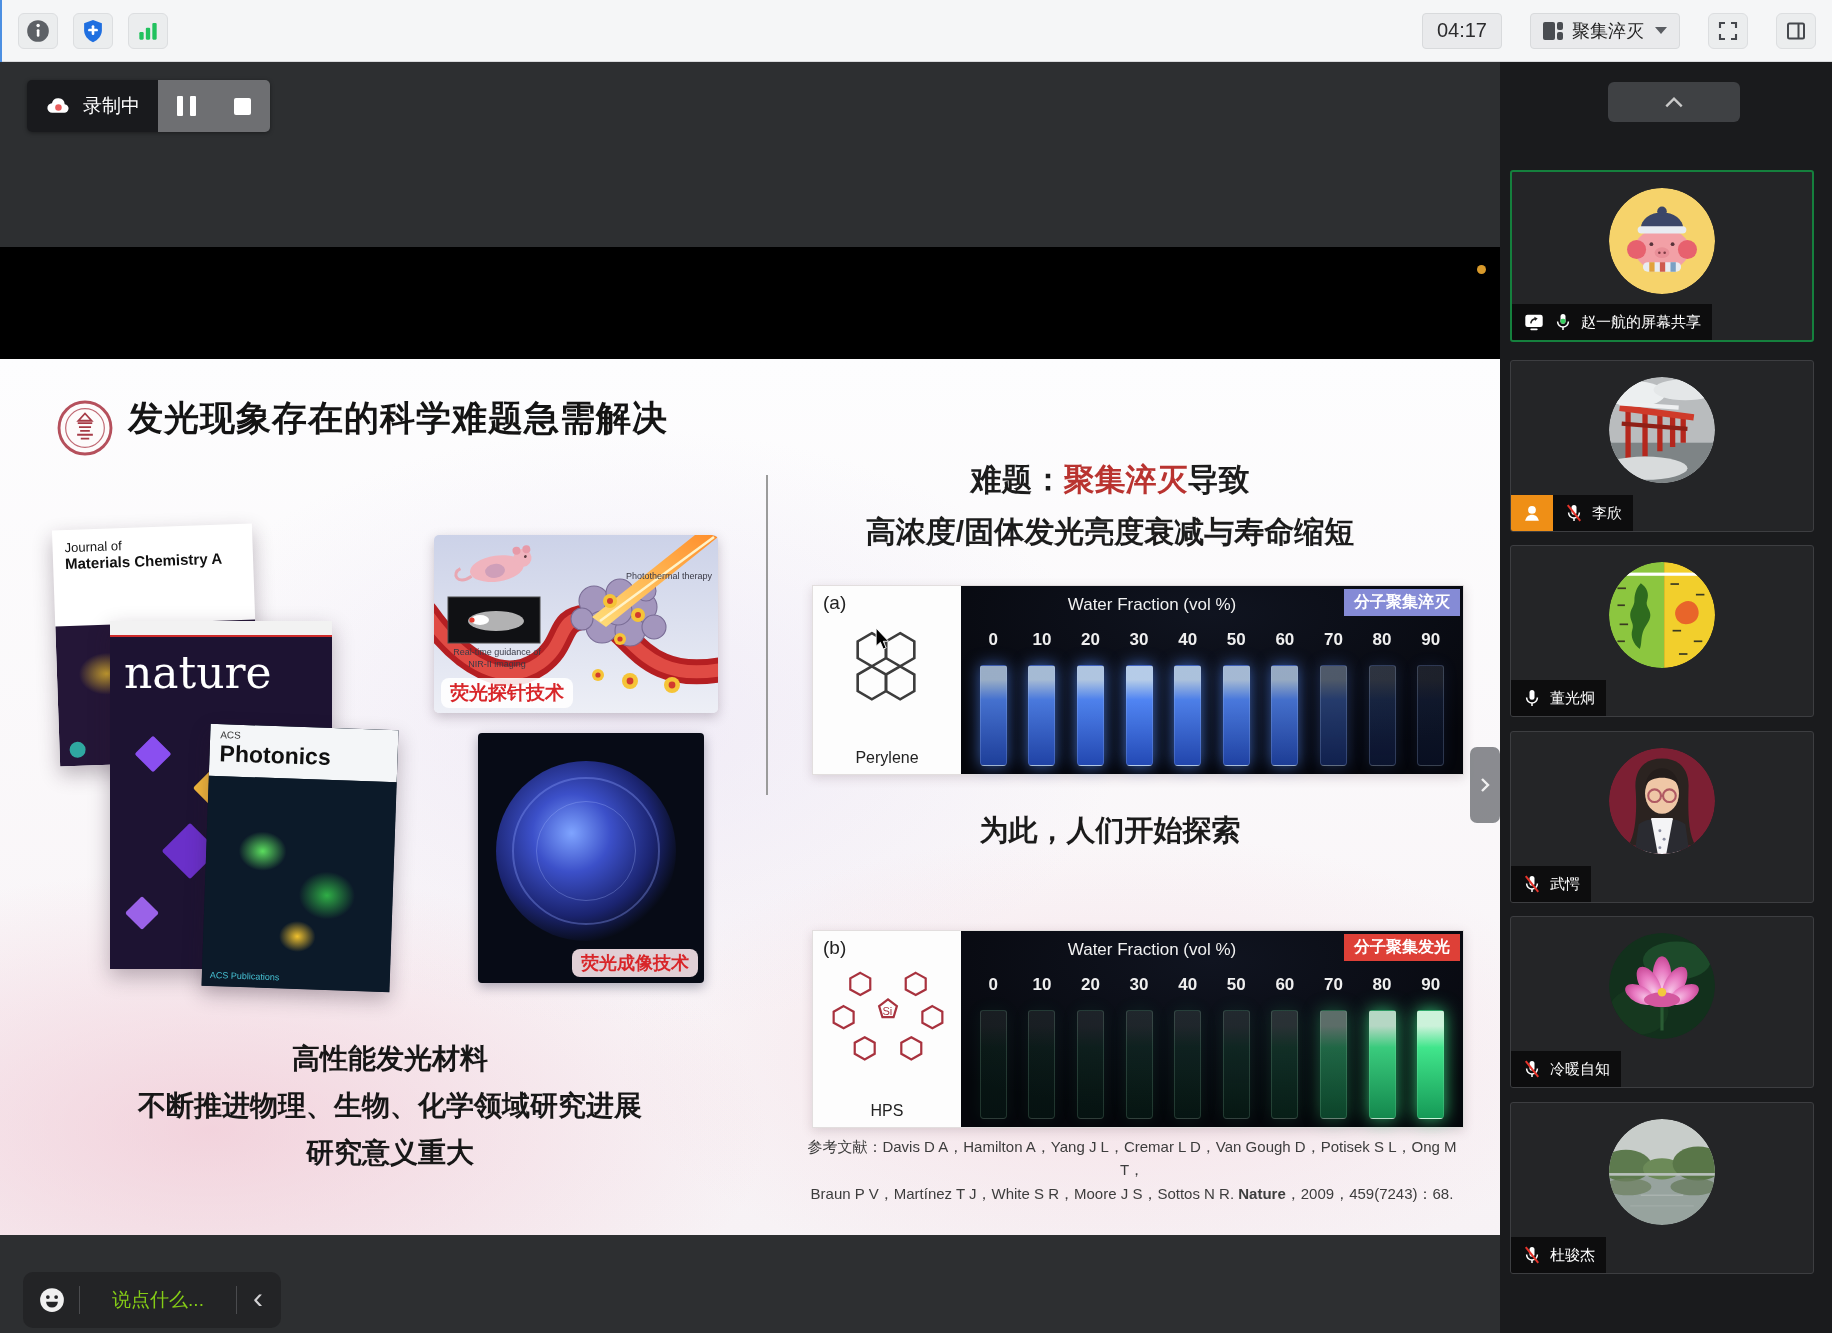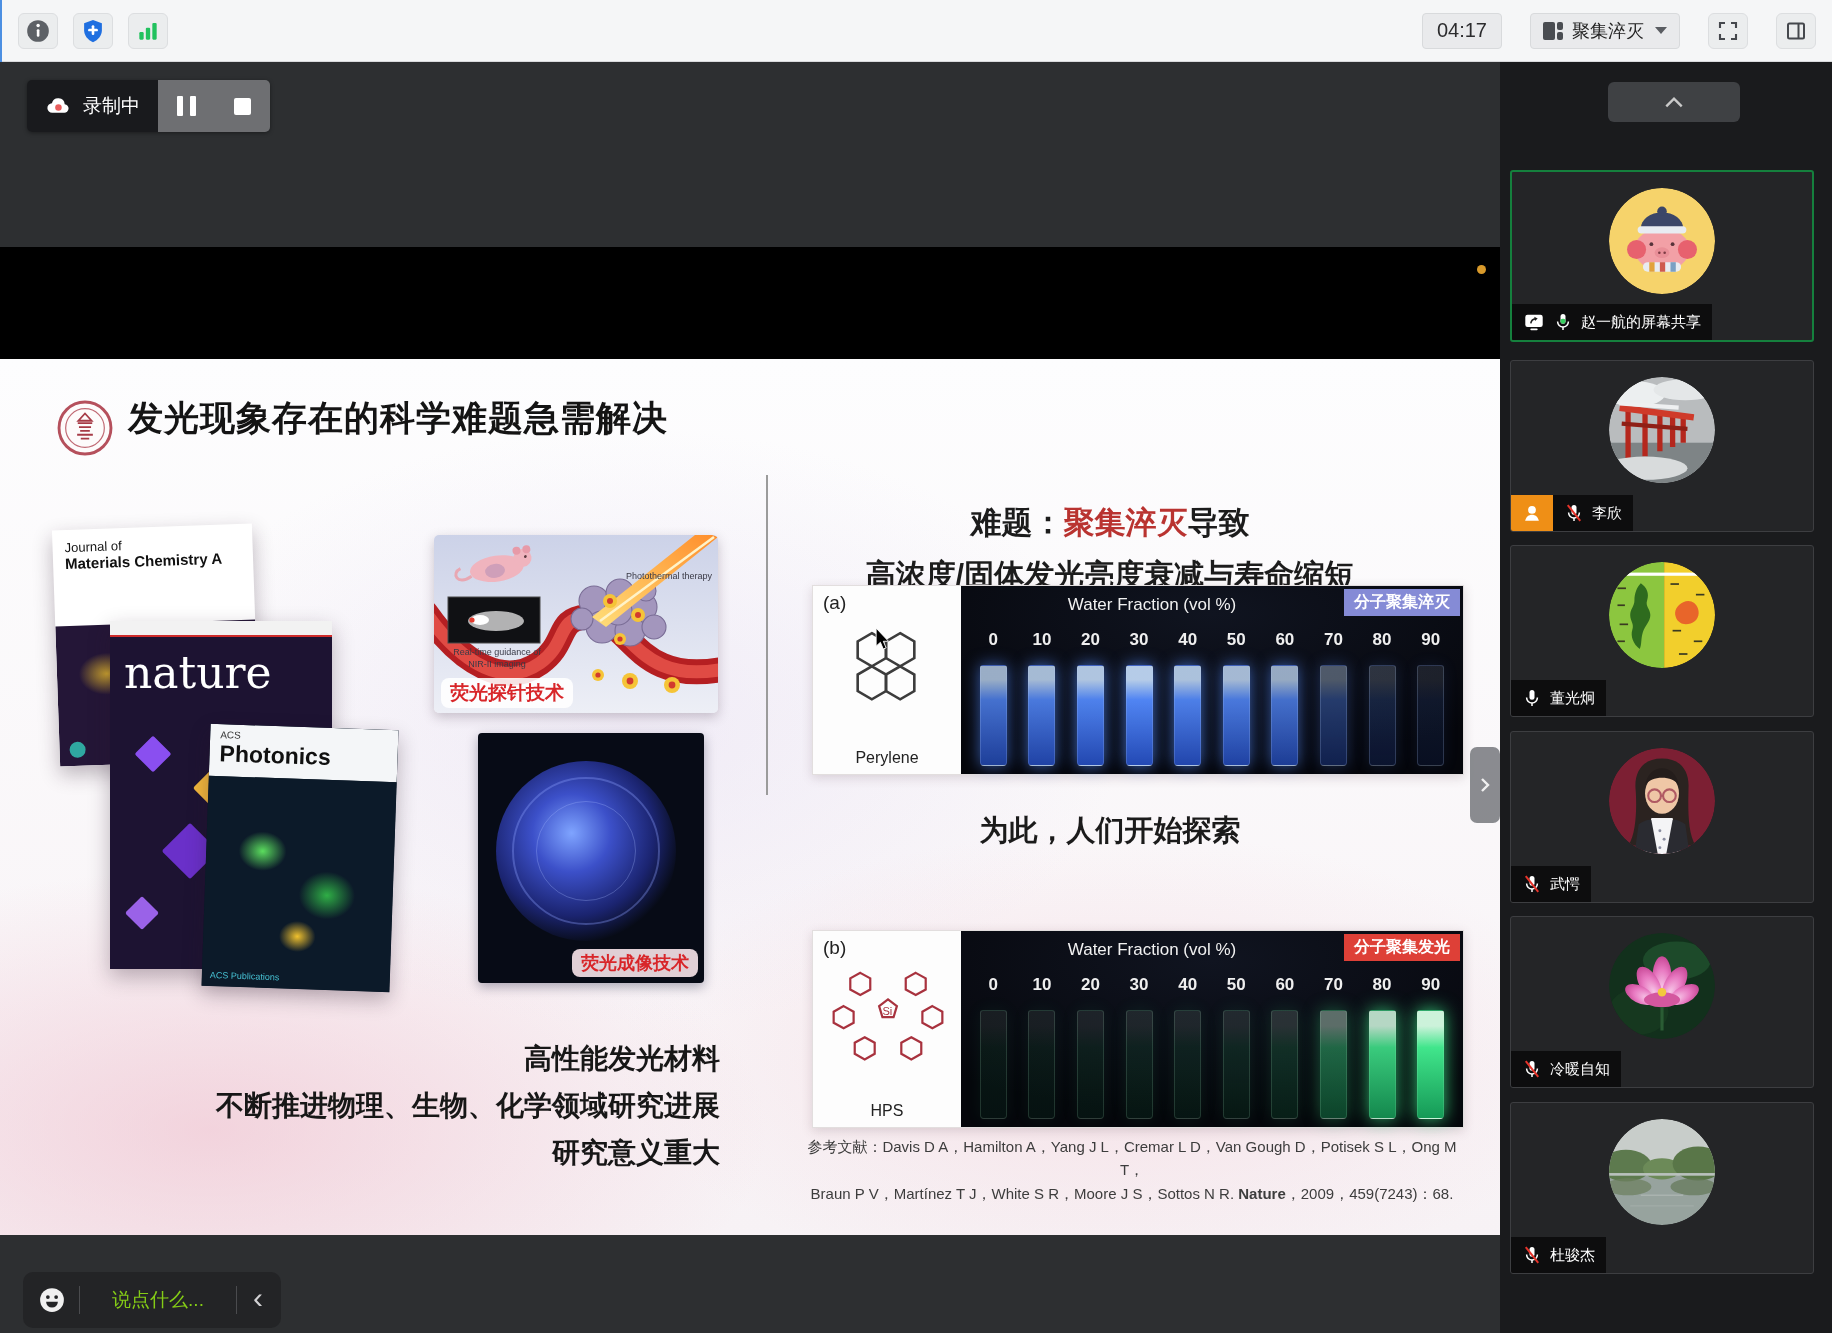--- a/index.html
+++ b/index.html
@@ -47,21 +47,21 @@
     background:
       radial-gradient(900px 420px at 14% 88%, rgba(238,185,200,.55), transparent 62%),
       radial-gradient(820px 380px at 74% 80%, rgba(243,205,214,.45), transparent 60%),
       radial-gradient(760px 460px at 42% 42%, rgba(218,208,238,.32), transparent 65%),
       linear-gradient(#fdfdfe,#f7f2f5);
     overflow:hidden; }
   .seal { position:absolute; left:56px; top:40px; width:58px; height:58px; }
   .slide-title { position:absolute; left:128px; top:36px; font-size:35px; font-weight:800; color:#141414; letter-spacing:1px; }
   .vdivider { position:absolute; left:766px; top:116px; width:2px; height:320px; background:#9b9b9b; }
 
-  .problem { position:absolute; left:806px; top:100px; width:608px; text-align:center; color:#1c1c1c;margin-top:43px; }
+  .problem { position:absolute; left:806px; top:100px; width:608px; text-align:center; color:#1c1c1c; }
   .problem .l1 { font-size:31px; font-weight:700; }
   .problem .l1 .hl { color:#b93330; }
   .problem .l2 { font-size:30px; font-weight:600; margin-top:11px; }
 
   .fig { position:absolute; left:812px; width:652px; background:#fff; border:1px solid #e2dede;
     box-shadow:0 3px 10px rgba(90,60,70,.18); display:flex; }
   .figA { top:226px; height:190px; }
   .figB { top:571px; height:198px; }
   .fig-white { width:148px; position:relative; background:#fdfdfd; }
   .fig-label { position:absolute; left:10px; top:6px; font-size:19px; color:#222; }
@@ -130,21 +130,21 @@
   .imaging { position:absolute; left:478px; top:374px; width:226px; height:250px; background:#070b16;
     border-radius:4px; overflow:hidden; box-shadow:0 4px 12px rgba(30,30,60,.35); }
   .imaging .orb { position:absolute; left:18px; top:28px; width:180px; height:180px; border-radius:50%;
     background:radial-gradient(circle at 42% 40%, #7fa4ff 0%, #3c50c9 26%, #1b2470 55%, rgba(10,14,40,0) 74%); }
   .imaging .ring { position:absolute; left:34px; top:44px; width:148px; height:148px; border-radius:50%;
     border:2px solid rgba(140,160,255,.35); }
   .imaging .ring2 { position:absolute; left:58px; top:68px; width:100px; height:100px; border-radius:50%;
     border:1px solid rgba(170,190,255,.3); }
   .imaging .chip { right:6px; bottom:6px; font-size:18px; background:rgba(255,235,240,.88); }
 
-  .summary { position:absolute; left:60px; top:676px; width:660px; text-align:right;
+  .summary { position:absolute; left:60px; top:676px; width:660px; text-align:center;
     font-size:28px; font-weight:600; color:#171717; line-height:47px; }
 
   
   .handle { position:absolute; left:1470px; top:685px; width:30px; height:76px; background:rgba(118,120,125,.85);
     border-radius:7px; display:flex; align-items:center; justify-content:center; z-index:35; }
 
   
   .chat { position:absolute; left:23px; top:1210px; width:258px; height:56px; background:#232426; border-radius:10px;
     display:flex; align-items:center; padding:0 14px; gap:12px; z-index:30; }
   .chat .sep { width:1px; height:28px; background:#4a4b4e; }

